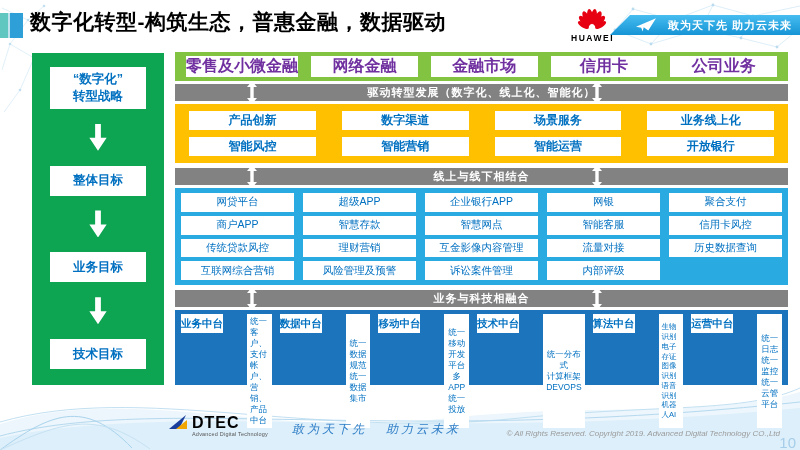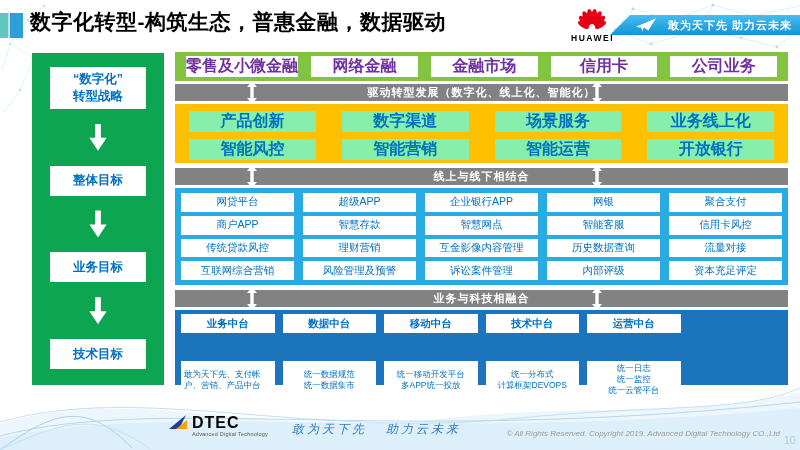--- a/index.html
+++ b/index.html
@@ -37,45 +37,45 @@
   .band-green .cell{background:#fff;color:#7030a0;font-weight:bold;font-size:16px;
     display:flex;align-items:center;justify-content:center;white-space:nowrap;}
   .band-gray{height:17px;background:#828282;color:#fff;font-size:11px;font-weight:bold;
     display:flex;align-items:center;justify-content:center;position:relative;margin-bottom:3px;letter-spacing:1px;}
   .updown-arrow{position:absolute;top:-3px;width:10px;height:23px;background:#fff;
     clip-path:polygon(50% 0,100% 26%,67% 26%,67% 74%,100% 74%,50% 100%,0 74%,33% 74%,33% 26%,0 26%);}
   .updown-arrow.left{left:72px;}
   .updown-arrow.right{right:186px;}
   .band-yellow{height:59px;background:#ffc000;display:grid;grid-template-columns:repeat(4,1fr);
     grid-template-rows:1fr 1fr;column-gap:26px;row-gap:7px;padding:7px 14px;box-sizing:border-box;margin-bottom:5px;}
-  .band-yellow .cell{background:#86efac;color:#0070c0;font-weight:bold;font-size:16px;
+  .band-yellow .cell{background:#ffffff;color:#0070c0;font-weight:bold;font-size:12px;
     display:flex;align-items:center;justify-content:center;white-space:nowrap;}
   .band-lightblue{height:97px;background:#29abe2;display:grid;grid-template-columns:repeat(5,1fr);
     grid-template-rows:repeat(4,1fr);column-gap:9px;row-gap:4px;padding:5px 6px;box-sizing:border-box;margin-bottom:5px;}
   .band-lightblue .cell{background:#fff;color:#0070c0;font-size:10.5px;
     display:flex;align-items:center;justify-content:center;white-space:nowrap;}
   .band-darkblue{height:75px;background:#1c75bc;display:grid;grid-template-columns:repeat(6,1fr);
     column-gap:8px;padding:4px 6px;box-sizing:border-box;}
-  .platform-col{display:flex;flex-direction:column;gap:24px;}
+  .platform-col{display:flex;gap:24px;}
   .platform-title{height:19px;background:#fff;color:#0070c0;font-weight:bold;font-size:10.5px;
     display:flex;align-items:center;justify-content:center;margin-bottom:4px;white-space:nowrap;}
   .platform-detail{flex:1;background:#fff;color:#0070c0;font-size:8.5px;line-height:1.3;
     display:flex;align-items:center;justify-content:center;text-align:center;white-space:pre-line;padding:2px 3px;box-sizing:border-box;}
   .platform-detail.align-left{text-align:left;justify-content:flex-start;}
   .platform-detail.small{font-size:7.5px;text-align:left;justify-content:flex-start;align-items:center;}
 
   
   .adtec{position:absolute;left:168px;top:414px;display:flex;align-items:flex-start;}
   .adtec-text{margin-left:2px;}
   .adtec-name{font-size:16px;font-weight:bold;color:#000000;letter-spacing:1px;line-height:17px;}
   .adtec-sub{font-size:5.5px;color:#555;letter-spacing:.2px;}
   .footer-slogan{position:absolute;left:292px;top:421px;color:#2f7ec7;font-size:12px;font-style:italic;
     letter-spacing:3px;white-space:pre;}
   .copyright{position:absolute;right:20px;top:429px;color:#9b9b9b;font-size:8px;font-style:italic;white-space:nowrap;margin-left:32px;}
-  .page-num{position:absolute;right:4px;top:434px;color:#a6cde9;font-size:11px;}
+  .page-num{position:absolute;right:4px;top:434px;color:#a6cde9;font-size:15px;}
 </style>
 </head>
 <body>
 
 <div class="slide">
 
   <svg class="deco" style="right:0;top:0;opacity:.5" width="215" height="58" viewBox="0 0 215 58">
     <g stroke="#9ecfec" stroke-width="0.7" fill="none">
       <path d="M215,6 L168,16 L128,5 L88,20 L48,9 M168,16 L156,38 L116,29 L128,5 M156,38 L192,47 L215,28 M88,20 L66,44 L116,29 M48,9 L30,30 L66,44"></path>
     </g>
@@ -192,54 +192,59 @@
         <div class="cell">网银</div>
         <div class="cell">聚合支付</div>
         <div class="cell">商户APP</div>
         <div class="cell">智慧存款</div>
         <div class="cell">智慧网点</div>
         <div class="cell">智能客服</div>
         <div class="cell">信用卡风控</div>
         <div class="cell">传统贷款风控</div>
         <div class="cell">理财营销</div>
         <div class="cell">互金影像内容管理</div>
+        <div class="cell">流量对接</div>
         <div class="cell">历史数据查询</div>
-        <div class="cell">流量对接</div>
         <div class="cell">互联网综合营销</div>
         <div class="cell">风险管理及预警</div>
         <div class="cell">诉讼案件管理</div>
         <div class="cell">内部评级</div>
-        <div class="cell">资本充足评定</div>
       </div>
 
       <div class="band-gray">
         <div class="updown-arrow left"></div>
         <span>业务与科技相融合</span>
         <div class="updown-arrow right"></div>
       </div>
 
       <div class="band-darkblue">
         <div class="platform-col">
           <div class="platform-title">业务中台</div>
-          <div class="platform-detail align-left">敢为天下先、支付帐户、营销、产品中台</div>
+          <div class="platform-detail align-left">统一客户、支付帐户、营销、产品中台</div>
         </div>
         <div class="platform-col">
           <div class="platform-title">数据中台</div>
           <div class="platform-detail">统一数据规范
 统一数据集市</div>
         </div>
         <div class="platform-col">
           <div class="platform-title">移动中台</div>
           <div class="platform-detail">统一移动开发平台
 多APP统一投放</div>
         </div>
         <div class="platform-col">
           <div class="platform-title">技术中台</div>
           <div class="platform-detail">统一分布式
 计算框架DEVOPS</div>
+        </div>
+        <div class="platform-col">
+          <div class="platform-title">算法中台</div>
+          <div class="platform-detail small">生物识别 电子存证
+图像识别 语音识别
+机器人AI</div>
         </div>
         <div class="platform-col">
           <div class="platform-title">运营中台</div>
           <div class="platform-detail">统一日志
 统一监控
 统一云管平台</div>
         </div>
       </div>
 
     </div>

